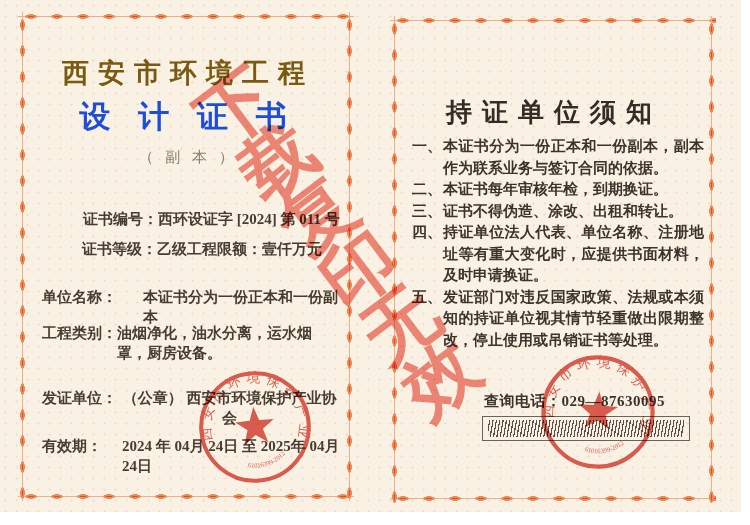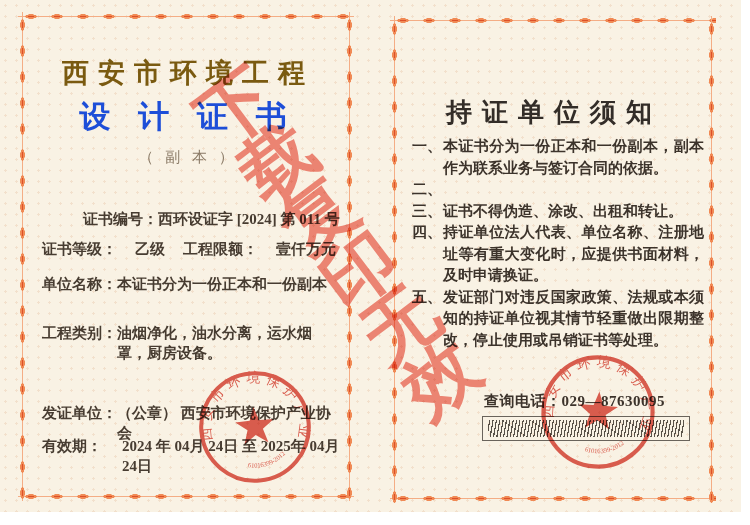--- a/index.html
+++ b/index.html
@@ -51,21 +51,21 @@
     position:absolute; left:28px; top:148px; width:320px;
     text-align:center; font-size:15px; letter-spacing:4px; color:#8a7a66;
   }
   .field {
     position:absolute; left:42px; width:300px;
     font-size:15px; font-weight:600; color:#473c31;
     display:flex; line-height:20px;
   }
   .field .lab { flex:0 0 auto; white-space:nowrap; }
   .field .val { flex:1 1 auto; }
-  .pair { display:flex; gap:18px; }
+  .pair { display:flex; gap:0;margin-left:40px; }
 
   
   .rp-title {
     position:absolute; left:400px; top:56px; width:308px;
     text-align:center; font-size:26px; font-weight:bold;
     letter-spacing:10px; color:#332d28;margin-top:39px;
   }
   .notices {
     position:absolute; left:412px; top:136px; width:292px;
     font-size:15px; color:#3c332b; font-weight:600;
@@ -127,49 +127,50 @@
 
   <div class="field" style="top:239px;">
     <span class="pair">
       <span>证书等级：</span>
         <span>乙级</span>
       <span>工程限额：</span>
         <span>壹仟万元</span>
     </span>
   </div>
 
-  <div class="field" style="top:274px;">
+  <div class="field" style="top:287px;gap:26px;">
     <span class="lab">单位名称：</span>
     <span class="val">本证书分为一份正本和一份副本</span>
   </div>
 
   <div class="field" style="top:323px;width:296px;">
     <span class="lab">工程类别：</span>
     <span class="val">油烟净化，油水分离，运水烟罩，厨房设备。</span>
   </div>
 
-  <div class="field" style="top:403px;">
+  <div class="field" style="top:388px;text-align:center;">
     <span class="lab">发证单位：</span>
     <span class="val">（公章） 西安市环境保护产业协会</span>
   </div>
 
   <div class="field" style="top:436px;gap:20px;">
     <span class="lab">有效期：</span>
     <span class="val">2024 年 04月 24日 至 2025年 04月 24日</span>
   </div>
 
   <div class="rp-title">持证单位须知</div>
 
   <div class="notices">
     <div class="notice">
       <span class="num">一、</span>
       <span class="txt">本证书分为一份正本和一份副本，副本作为联系业务与签订合同的依据。</span>
     </div>
     <div class="notice">
       <span class="num">二、</span>
+      <span class="txt">本证书每年审核年检，到期换证。</span>
     </div>
     <div class="notice">
       <span class="num">三、</span>
       <span class="txt">证书不得伪造、涂改、出租和转让。</span>
     </div>
     <div class="notice">
       <span class="num">四、</span>
       <span class="txt">持证单位法人代表、单位名称、注册地址等有重大变化时，应提供书面材料，及时申请换证。</span>
     </div>
     <div class="notice">

